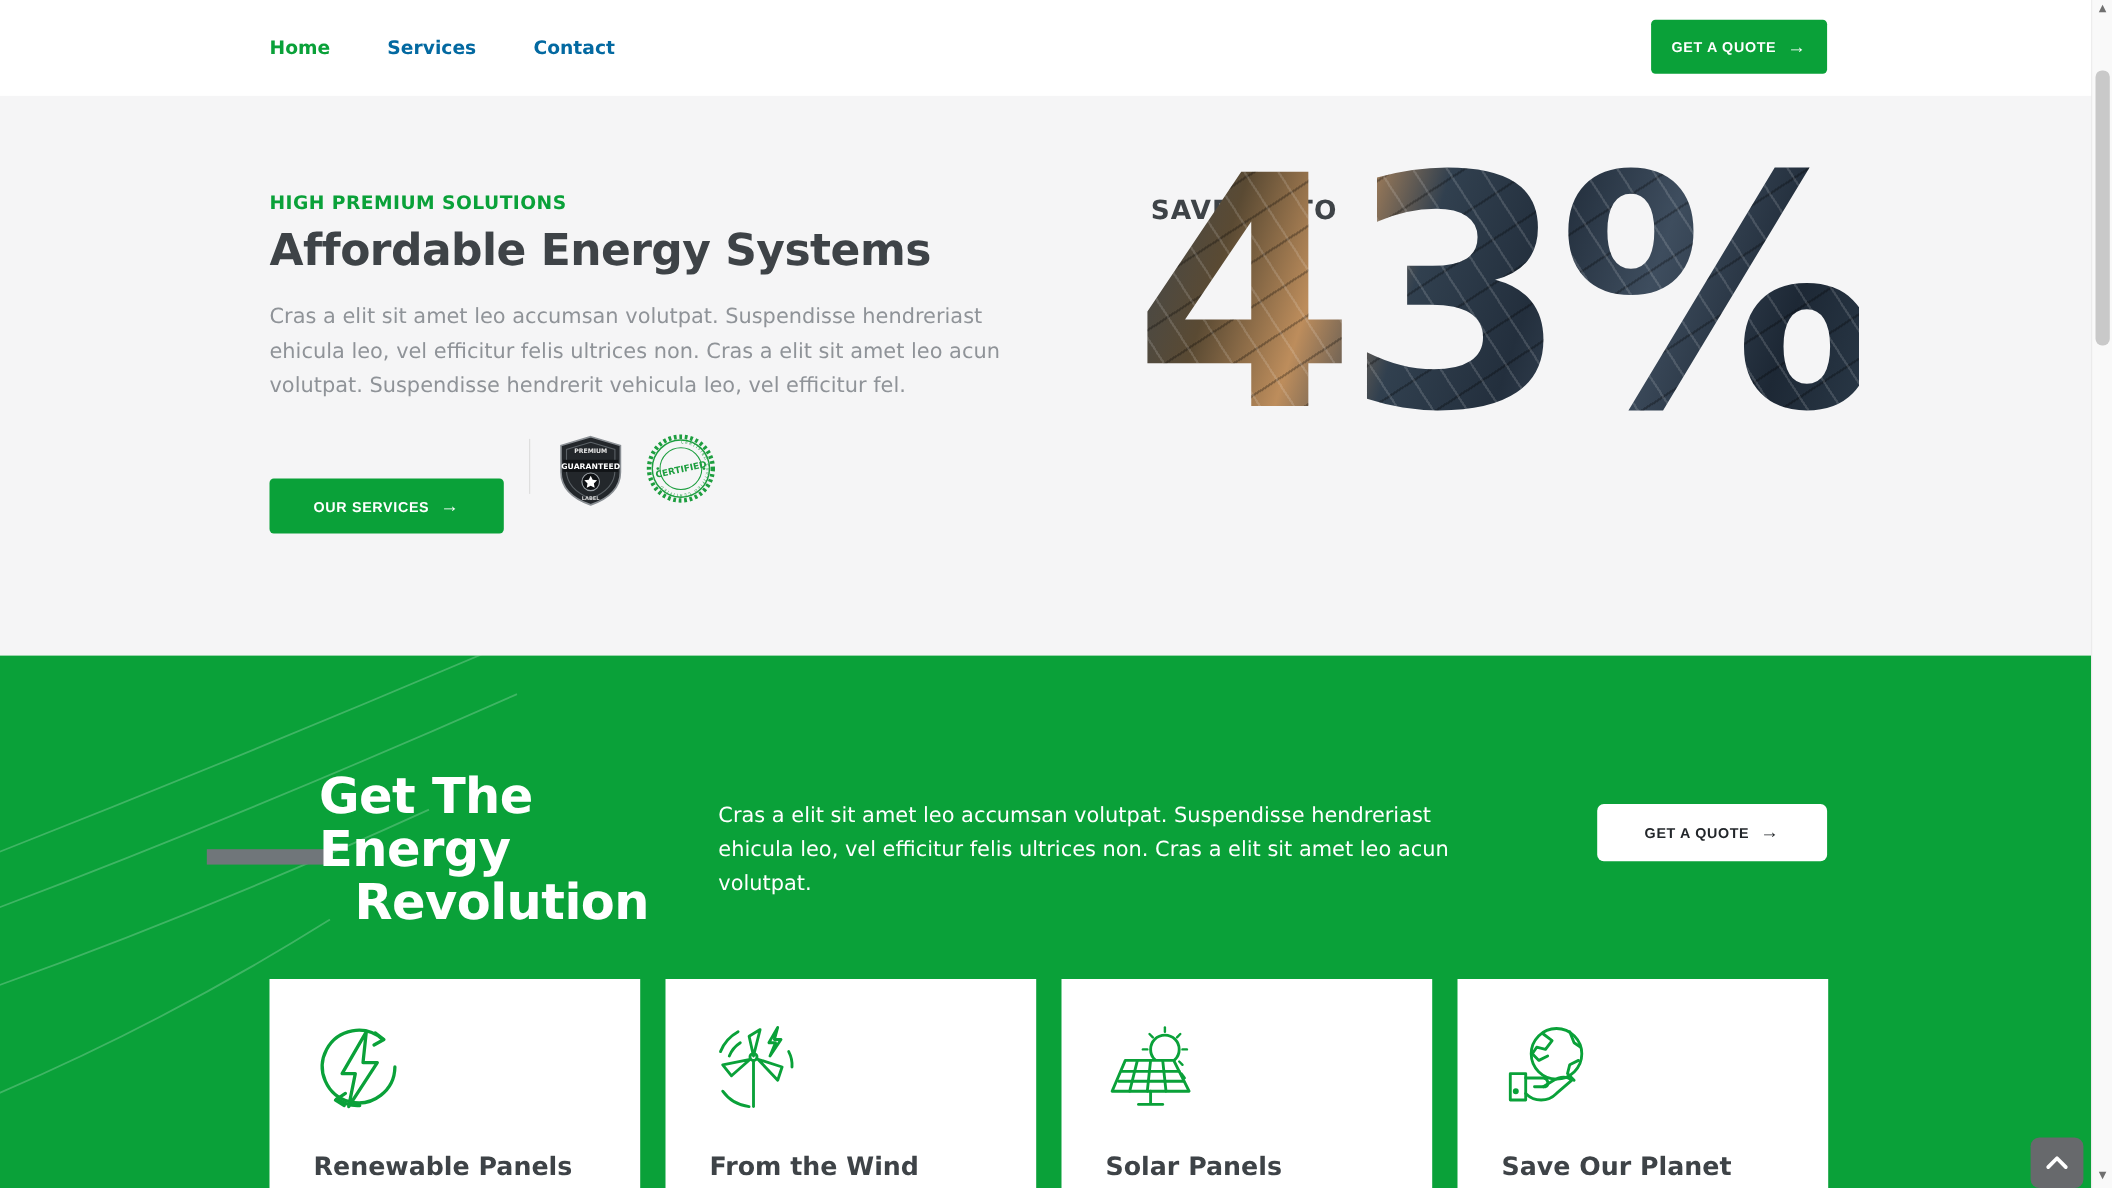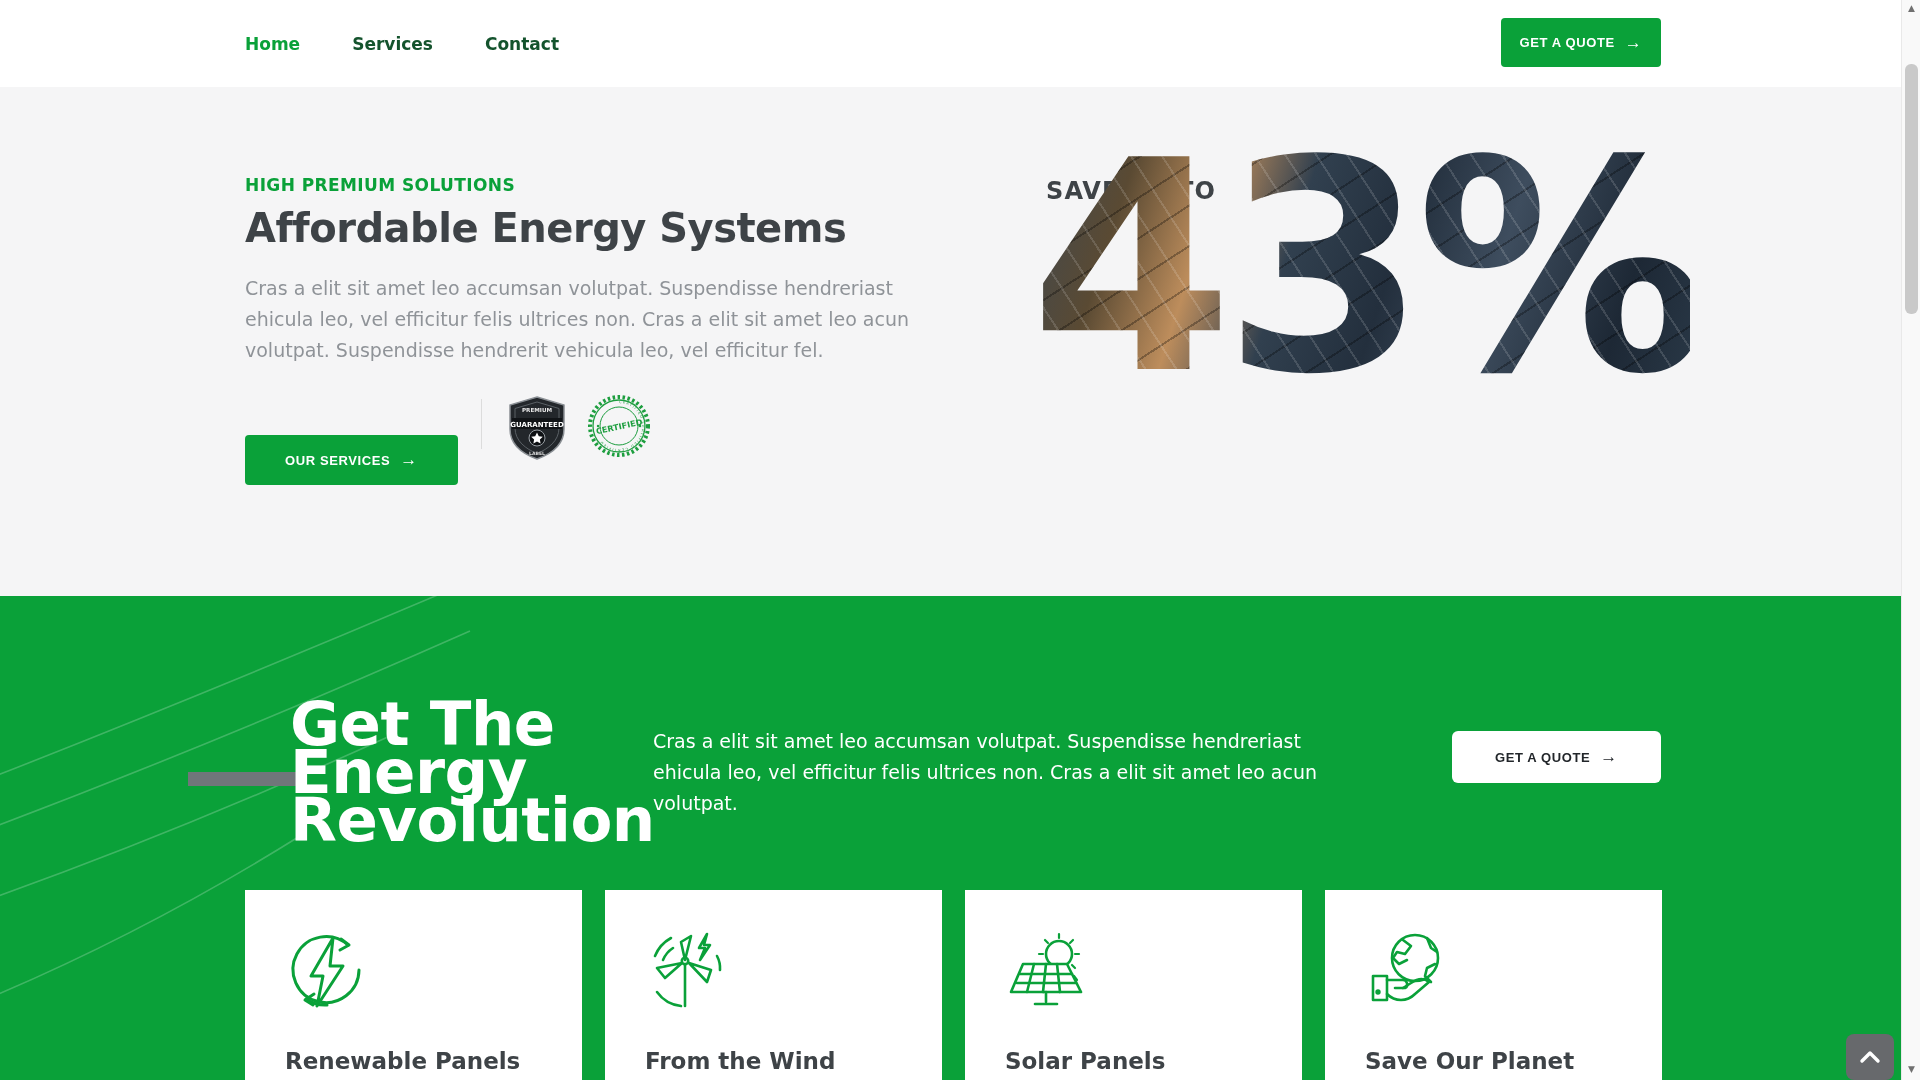--- a/index.html
+++ b/index.html
@@ -3,21 +3,21 @@
 <meta charset="utf-8">
 <style>
   * { margin:0; padding:0; box-sizing:border-box; }
   html,body { width:1920px; height:1080px; overflow:hidden; background:#fff;
               font-family:"DejaVu Sans","Liberation Sans",sans-serif; }
   .page { position:relative; width:1920px; height:1080px; }
 
   
   .header { position:absolute; left:0; top:0; width:1901px; height:87px; background:#ffffff; z-index:5; }
   .nav { position:absolute; left:245px; top:0; height:87px; display:flex; align-items:center; gap:52px; }
-  .nav a { text-decoration:none; font-size:17px; font-weight:700; color:#14532d; cursor:pointer; }
+  .nav a { text-decoration:none; font-size:17px; font-weight:700; color:#0369a1; cursor:pointer; }
   .nav a.active { color:#0aa139; }
   .btn-green { position:absolute; display:flex; align-items:center; justify-content:center; gap:10px;
                background:#0aa139; color:#fff; font-size:13px; font-weight:800; letter-spacing:.6px;
                border:none; border-radius:4px; cursor:pointer; }
   .btn-green .arr { font-size:17px; font-weight:400; }
   .hdr-cta { left:1501px; top:18px; width:160px; height:49px; }
 
   
   .hero { position:absolute; left:0; top:87px; width:1901px; height:509px; background:#f5f5f6; }
   .kicker { position:absolute; left:245px; top:88px; font-size:17px; font-weight:800; color:#0aa139; letter-spacing:.4px; }
@@ -36,22 +36,22 @@
                 background:
                   repeating-linear-gradient(57deg, rgba(255,255,255,.14) 0 2px, rgba(255,255,255,0) 2px 26px),
                   repeating-linear-gradient(147deg, rgba(0,0,0,.28) 0 2px, rgba(0,0,0,0) 2px 34px),
                   linear-gradient(108deg,#3a4856 0%,#5a4a33 16%,#bd8d5c 28%,#31404f 40%,#232f3d 54%,#3e4d5e 68%,#1d2835 86%,#2b3a49 100%);
                 -webkit-background-clip:text; background-clip:text; color:transparent; }
 
   
   .green { position:absolute; left:0; top:596px; width:1901px; height:484px; background:#0aa139; overflow:hidden; }
   .arcs { position:absolute; left:-30px; top:-20px; pointer-events:none; }
   .rev-title { position:absolute; left:290px; top:104px; width:300px; color:#fff;
-               font-size:61px; font-weight:800; line-height:48px; letter-spacing:-.5px; z-index:2; }
-  .rev-line2 { text-align:center; position:relative; }
+               font-size:45px; font-weight:800; line-height:48px; letter-spacing:-.5px; z-index:2; }
+  .rev-line2 { text-align:right; position:relative; }
   .rev-underline { position:absolute; left:188px; top:176px; width:110px; height:14px; background:#70767a; z-index:1; }
   .rev-body { position:absolute; left:653px; top:130px; width:670px; color:#fff; font-size:19px; line-height:31px; }
   .btn-white { position:absolute; left:1452px; top:135px; width:209px; height:52px; background:#fff; border:none;
                border-radius:6px; display:flex; align-items:center; justify-content:center; gap:10px;
                color:#22262a; font-size:13px; font-weight:800; letter-spacing:.6px; cursor:pointer; }
   .btn-white .arr { font-size:17px; font-weight:400; }
 
   
   .cards { position:absolute; left:245px; top:294px; display:flex; gap:23px; z-index:2; }
   .card { width:337px; height:260px; background:#ffffff; padding:40px 30px 0 40px; }

